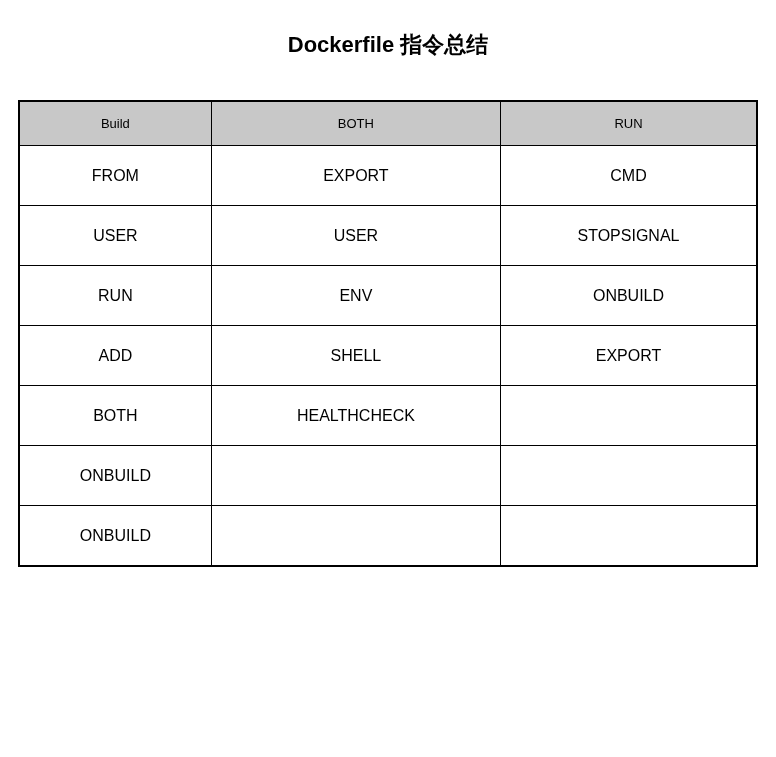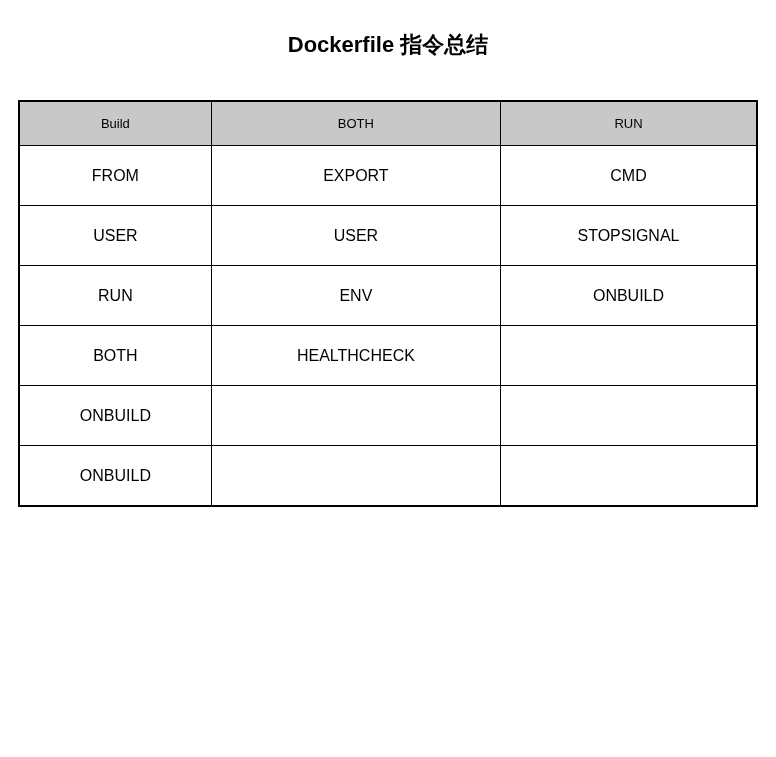--- a/index.html
+++ b/index.html
@@ -81,20 +81,25 @@
           <td>USER</td>
           <td>USER</td>
           <td>STOPSIGNAL</td>
         </tr>
         <tr>
           <td>RUN</td>
           <td>ENV</td>
           <td>ONBUILD</td>
         </tr>
         <tr>
+          <td>ADD</td>
+          <td>SHELL</td>
+          <td>EXPORT</td>
+        </tr>
+        <tr>
           <td>BOTH</td>
           <td>HEALTHCHECK</td>
           <td></td>
         </tr>
         <tr>
           <td>ONBUILD</td>
           <td></td>
           <td></td>
         </tr>
         <tr>

